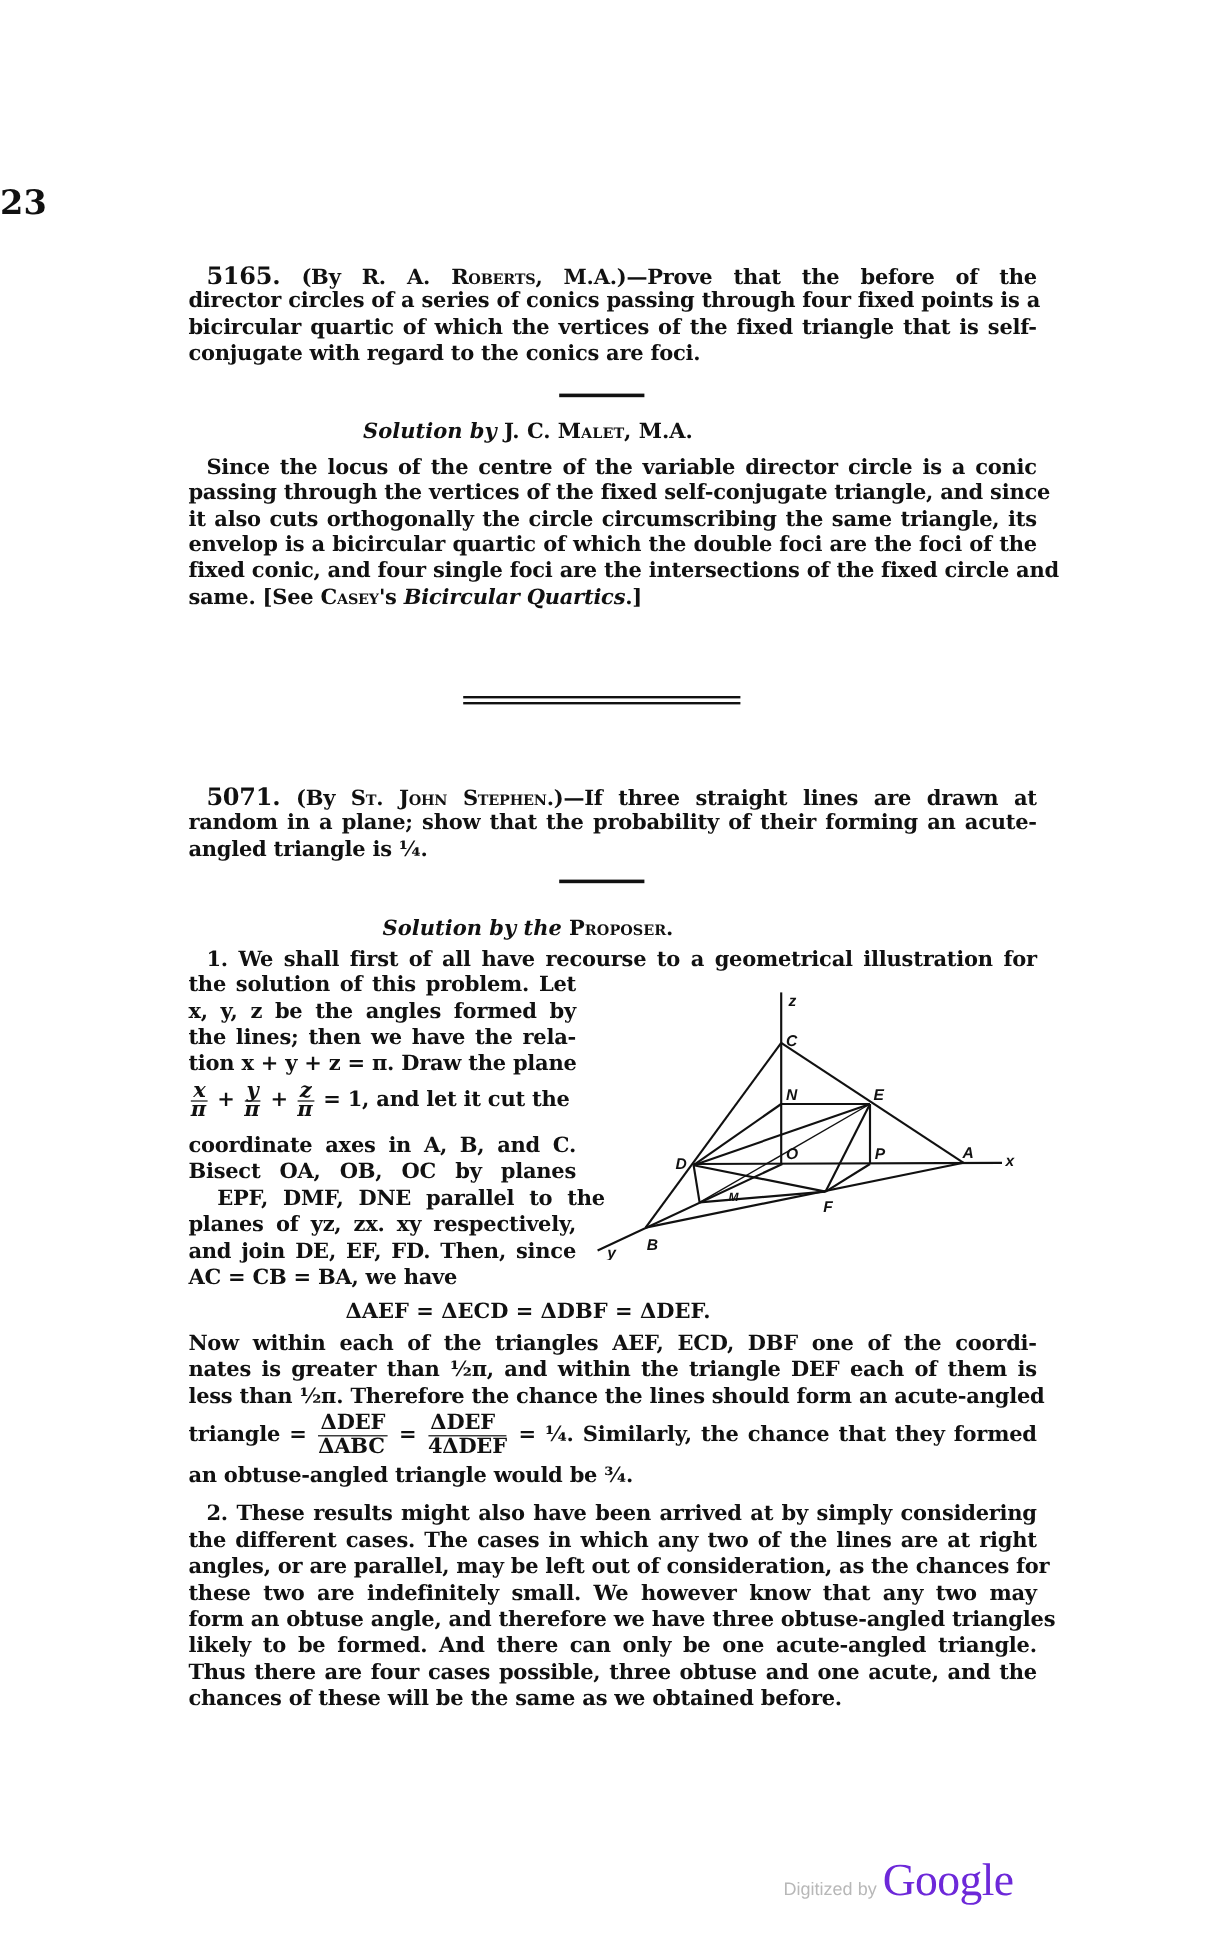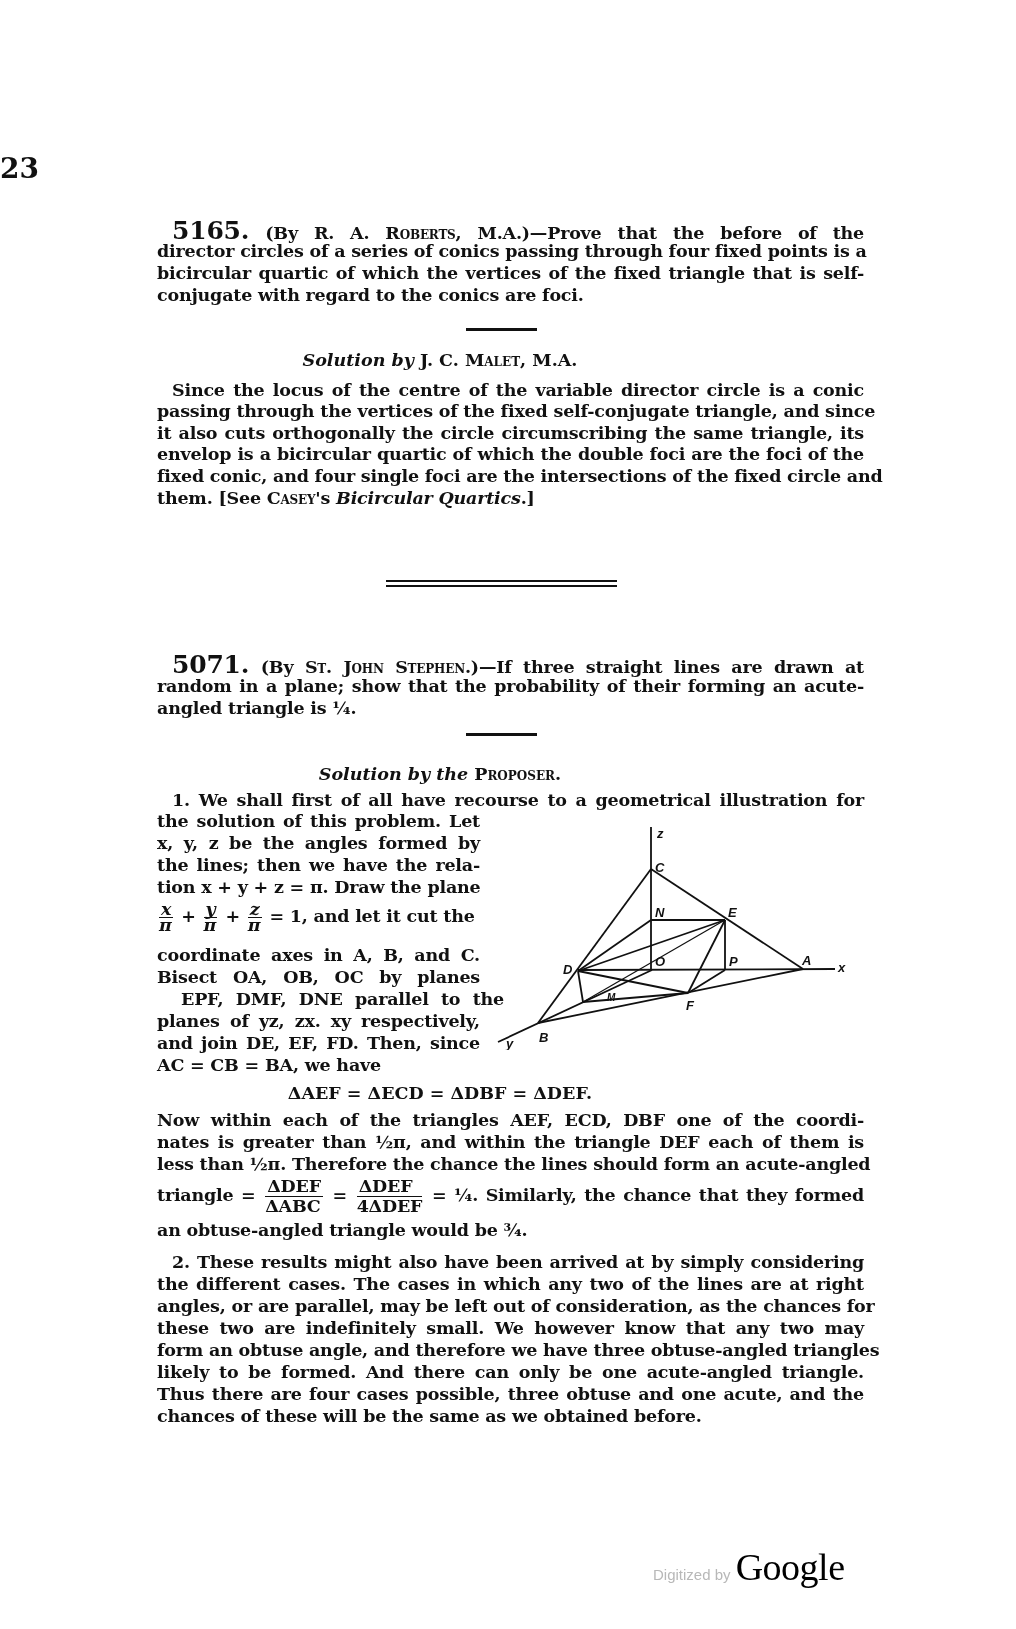--- a/index.html
+++ b/index.html
@@ -7,29 +7,29 @@
          font-family:"DejaVu Serif", "Liberation Serif", serif; color:#111; }
   .abs { position:absolute; }
   .pageno { left:0; width:1000px; top:152px; text-align:left; font-size:28px; font-weight:bold; }
   .line { position:absolute; left:157px; width:707px; font-size:17.5px; line-height:21px;
           white-space:nowrap; text-align:justify; text-align-last:justify; font-weight:600; letter-spacing:-0.2px; }
   .line.last { text-align-last:left; }
   .line.indent { left:172px; width:692px; }
   .line.narrow { width:323px; }
   .sc { font-variant:small-caps; }
   .it { font-style:italic; }
-  .num { font-weight:bold; font-size:25px; }
+  .num { font-weight:bold; font-size:20px; }
   .heading { position:absolute; left:0; width:880px; text-align:center; font-size:17.5px; font-weight:600; }
   .rule { position:absolute; background:#111; }
   .frac { display:inline-block; vertical-align:middle; text-align:center; line-height:15px; margin:0 2px; }
   .frac .n { display:block; border-bottom:1.5px solid #111; padding:0 2px; }
   .frac .d { display:block; }
   .footer { position:absolute; left:653px; top:1545px; color:#b8b8b8; }
   .footer .dig { font-family:"Liberation Sans", sans-serif; font-size:15px; }
-  .footer .goog { font-family:"Liberation Serif", serif; font-size:38px; color:#000000; letter-spacing:-0.5px; }
+  .footer .goog { font-family:"Liberation Serif", serif; font-size:38px; color:#6d28d9; letter-spacing:-0.5px; }
   svg text { font-family:"Liberation Sans", sans-serif; font-style:italic; font-weight:bold; fill:#111; }
 </style>
 </head>
 <body>
 
 <div class="abs pageno">23</div>
 
 <div class="line" style="top:220px;">
   <span style="padding-left:15px"></span><span class="num">5165.</span>
   <span>(By R. A. </span><span class="sc">Roberts</span><span>, M.A.)—Prove that the before of the</span>
@@ -43,21 +43,21 @@
 <div class="heading" style="top:350px;">
   <span class="it">Solution by</span><span> J. C. </span><span class="sc">Malet</span><span>, M.A.</span>
 </div>
 
 <div class="line indent" style="top:380px;">Since the locus of the centre of the variable director circle is a conic</div>
 <div class="line" style="top:401px;">passing through the vertices of the fixed self-conjugate triangle, and since</div>
 <div class="line" style="top:423px;">it also cuts orthogonally the circle circumscribing the same triangle, its</div>
 <div class="line" style="top:444px;">envelop is a bicircular quartic of which the double foci are the foci of the</div>
 <div class="line" style="top:466px;">fixed conic, and four single foci are the intersections of the fixed circle and</div>
 <div class="line last" style="top:488px;">
-  <span>them. [See </span><span class="sc">Casey</span><span>'s </span><span class="it">Bicircular Quartics</span><span>.]</span>
+  <span>same. [See </span><span class="sc">Casey</span><span>'s </span><span class="it">Bicircular Quartics</span><span>.]</span>
 </div>
 
 <div class="rule" style="left:386px; top:580px; width:231px; height:2px;"></div>
 <div class="rule" style="left:386px; top:585px; width:231px; height:2px;"></div>
 
 <div class="line" style="top:654px;">
   <span style="padding-left:15px"></span><span class="num">5071.</span>
   <span>(By </span><span class="sc">St. John Stephen</span><span>.)—If three straight lines are drawn at</span>
 </div>
 <div class="line" style="top:676px;">random in a plane; show that the probability of their forming an acute-</div>

